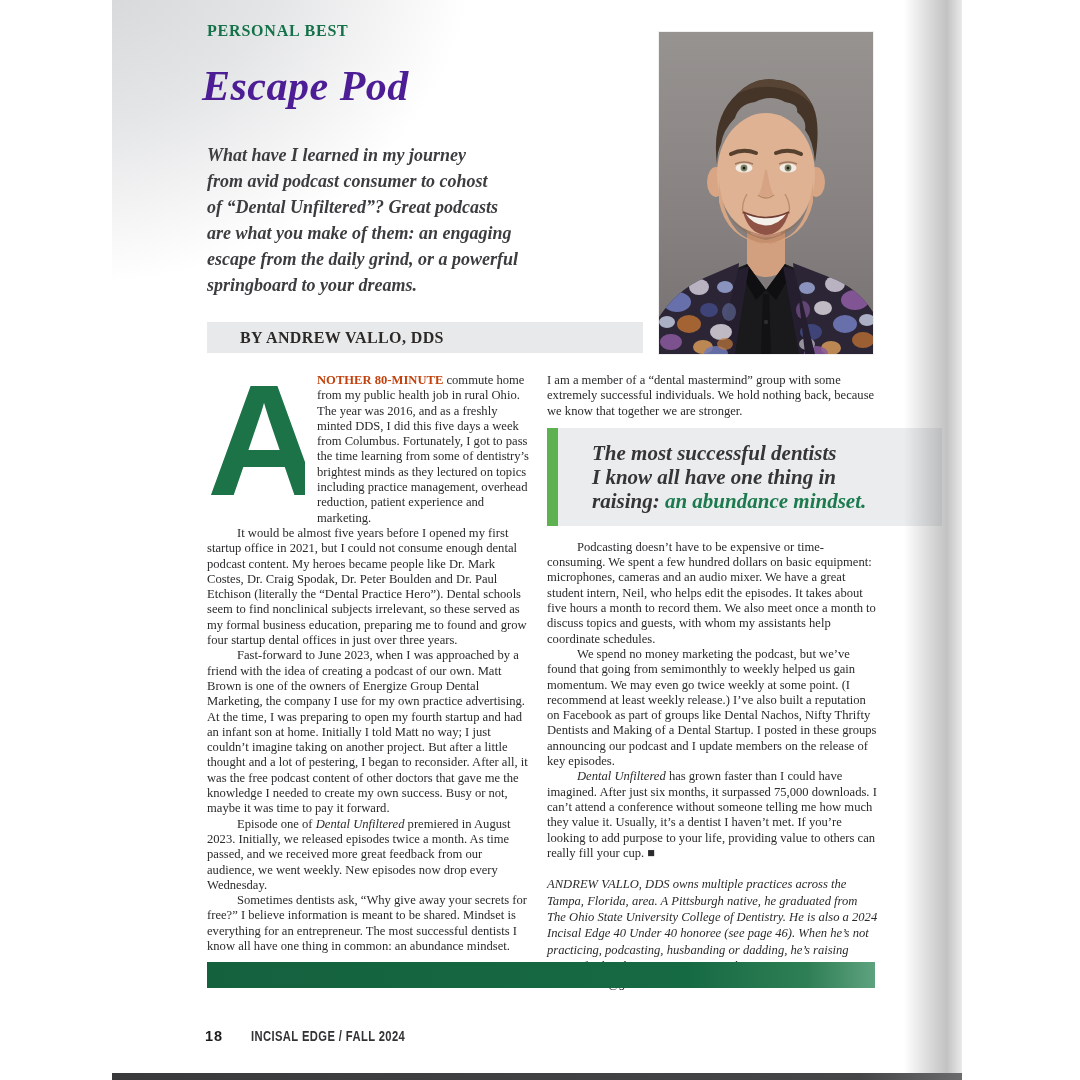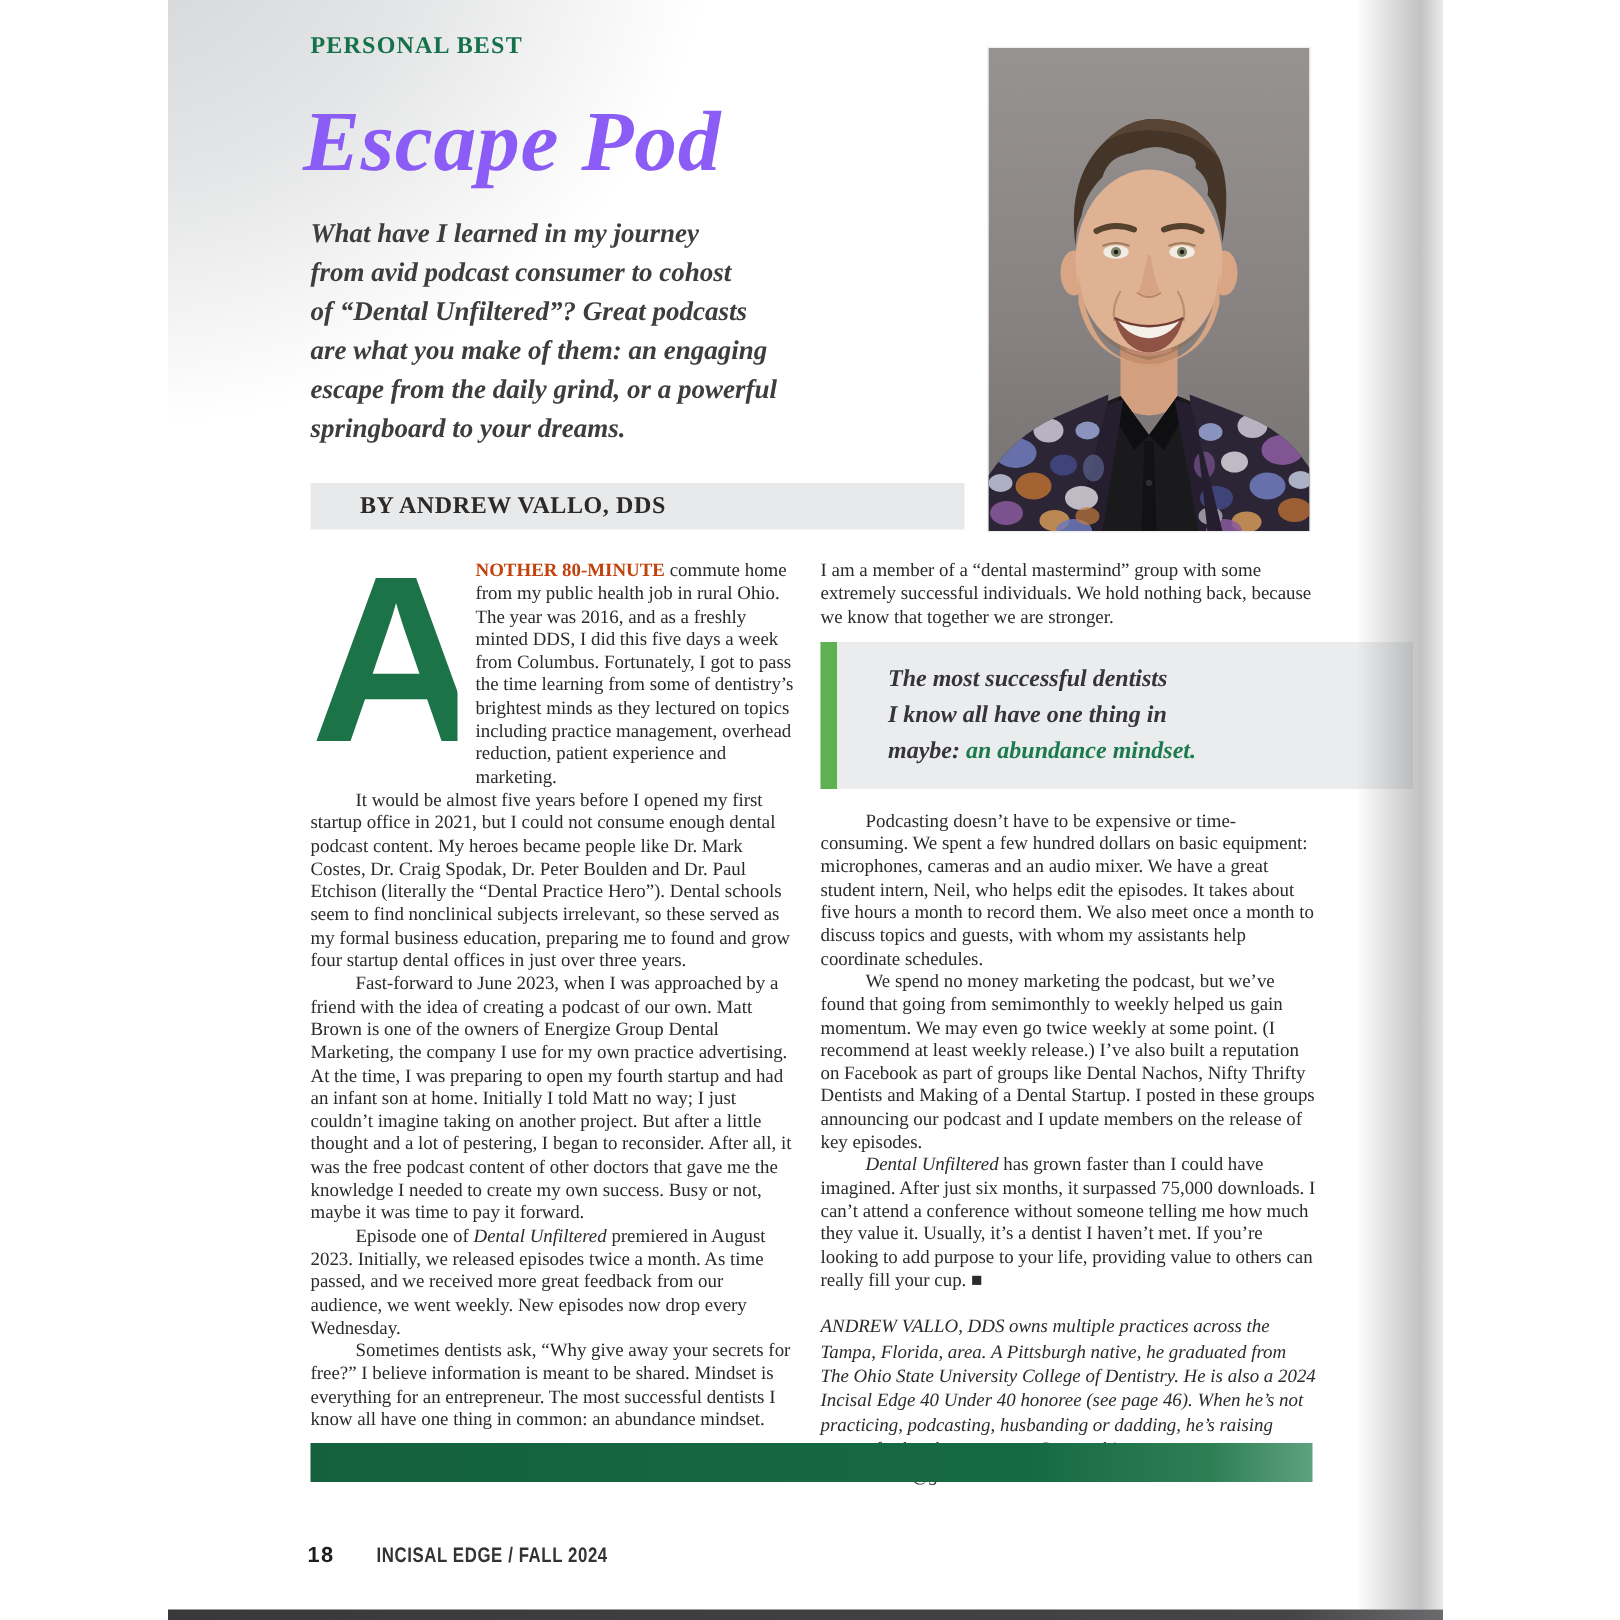--- a/index.html
+++ b/index.html
@@ -32,22 +32,22 @@
     background: linear-gradient(to right, #39393b 0%, #454547 88%, #6b6b6d 100%);
   }
   
   .kicker {
     position: absolute; left: 95px; top: 22px;
     font-weight: bold; font-size: 16px; letter-spacing: 0.8px;
     color: #15714a;
   }
   .headline {
     position: absolute; left: 90px; top: 62px;
-    font-style: italic; font-weight: bold; font-size: 57px;
-    color: #8b5cf6; letter-spacing: 0.5px;
+    font-style: italic; font-weight: bold; font-size: 42px;
+    color: #4c1d95; letter-spacing: 0.5px;
   }
   .deck {
     position: absolute; left: 95px; top: 142px; width: 360px;
     font-style: italic; font-weight: bold; font-size: 18px;
     line-height: 26px; color: #3d3d40;
   }
   .byline-bar {
     position: absolute; left: 95px; top: 322px; width: 436px; height: 31px;
     background: #e8e9ea; display: flex; align-items: center;
   }
@@ -76,21 +76,21 @@
   .lead-in { font-weight: bold; color: #c2410c; }
   .ital { font-style: italic; }
   
   .pullquote {
     margin-top: 9px; margin-bottom: 14px;
     width: 395px; min-height: 84px;
     background: #eaecee; border-left: 11px solid #5db150;
     padding: 13px 10px 13px 34px;
   }
   .pullquote .pq-text {
-    font-style: italic; font-weight: bold; font-size: 16px;
+    font-style: italic; font-weight: bold; font-size: 21px;
     line-height: 24px; color: #353538;
   }
   .pullquote .pq-green { color: #1c7a4e; }
   
   .bio { margin-top: 15px; font-style: italic; font-size: 12.6px; line-height: 16.4px; color: #2b2a2c; }
   
   .rule-bar {
     position: absolute; left: 95px; top: 962px; width: 668px; height: 26px;
     background: linear-gradient(to right, #14613e 0%, #166a43 72%, #2f7f55 90%, #5ea27f 100%);
   }
@@ -231,21 +231,21 @@
     </div>
 
     <div class="col" id="col2">
       <p>I am a member of a “dental mastermind” group with some extremely successful individuals. We hold nothing back, because we know that together we are stronger.</p>
       <div class="pullquote">
         <div class="pq-text">
           <div>
               <div>The most successful dentists</div>
               <div>I know all have one thing in</div>
             </div>
-          <div><span>maybe: </span><span class="pq-green">an abundance mindset.</span></div>
+          <div><span>raising: </span><span class="pq-green">an abundance mindset.</span></div>
         </div>
       </div>
       <p class="ind">Podcasting doesn’t have to be expensive or time-consuming. We spent a few hundred dollars on basic equipment: microphones, cameras and an audio mixer. We have a great student intern, Neil, who helps edit the episodes. It takes about five hours a month to record them. We also meet once a month to discuss topics and guests, with whom my assistants help coordinate schedules.</p>
       <p class="ind">We spend no money marketing the podcast, but we’ve found that going from semimonthly to weekly helped us gain momentum. We may even go twice weekly at some point. (I recommend at least weekly release.) I’ve also built a reputation on Facebook as part of groups like Dental Nachos, Nifty Thrifty Dentists and Making of a Dental Startup. I posted in these groups announcing our podcast and I update members on the release of key episodes.</p>
       <p class="ind"><span class="ital">Dental Unfiltered</span><span> has grown faster than I could have imagined. After just six months, it surpassed 75,000 downloads. I can’t attend a conference without someone telling me how much they value it. Usually, it’s a dentist I haven’t met. If you’re looking to add purpose to your life, providing value to others can really fill your cup. ■</span></p>
       <div class="bio">ANDREW VALLO, DDS owns multiple practices across the Tampa, Florida, area. A Pittsburgh native, he graduated from The Ohio State University College of Dentistry. He is also a 2024 Incisal Edge 40 Under 40 honoree (see page 46). When he’s not practicing, podcasting, husbanding or dadding, he’s raising money for local pet rescues. Contact him at docvallodds@gmail.com.</div>
     </div>
 
     <div class="rule-bar"></div>
     <div class="folio">

